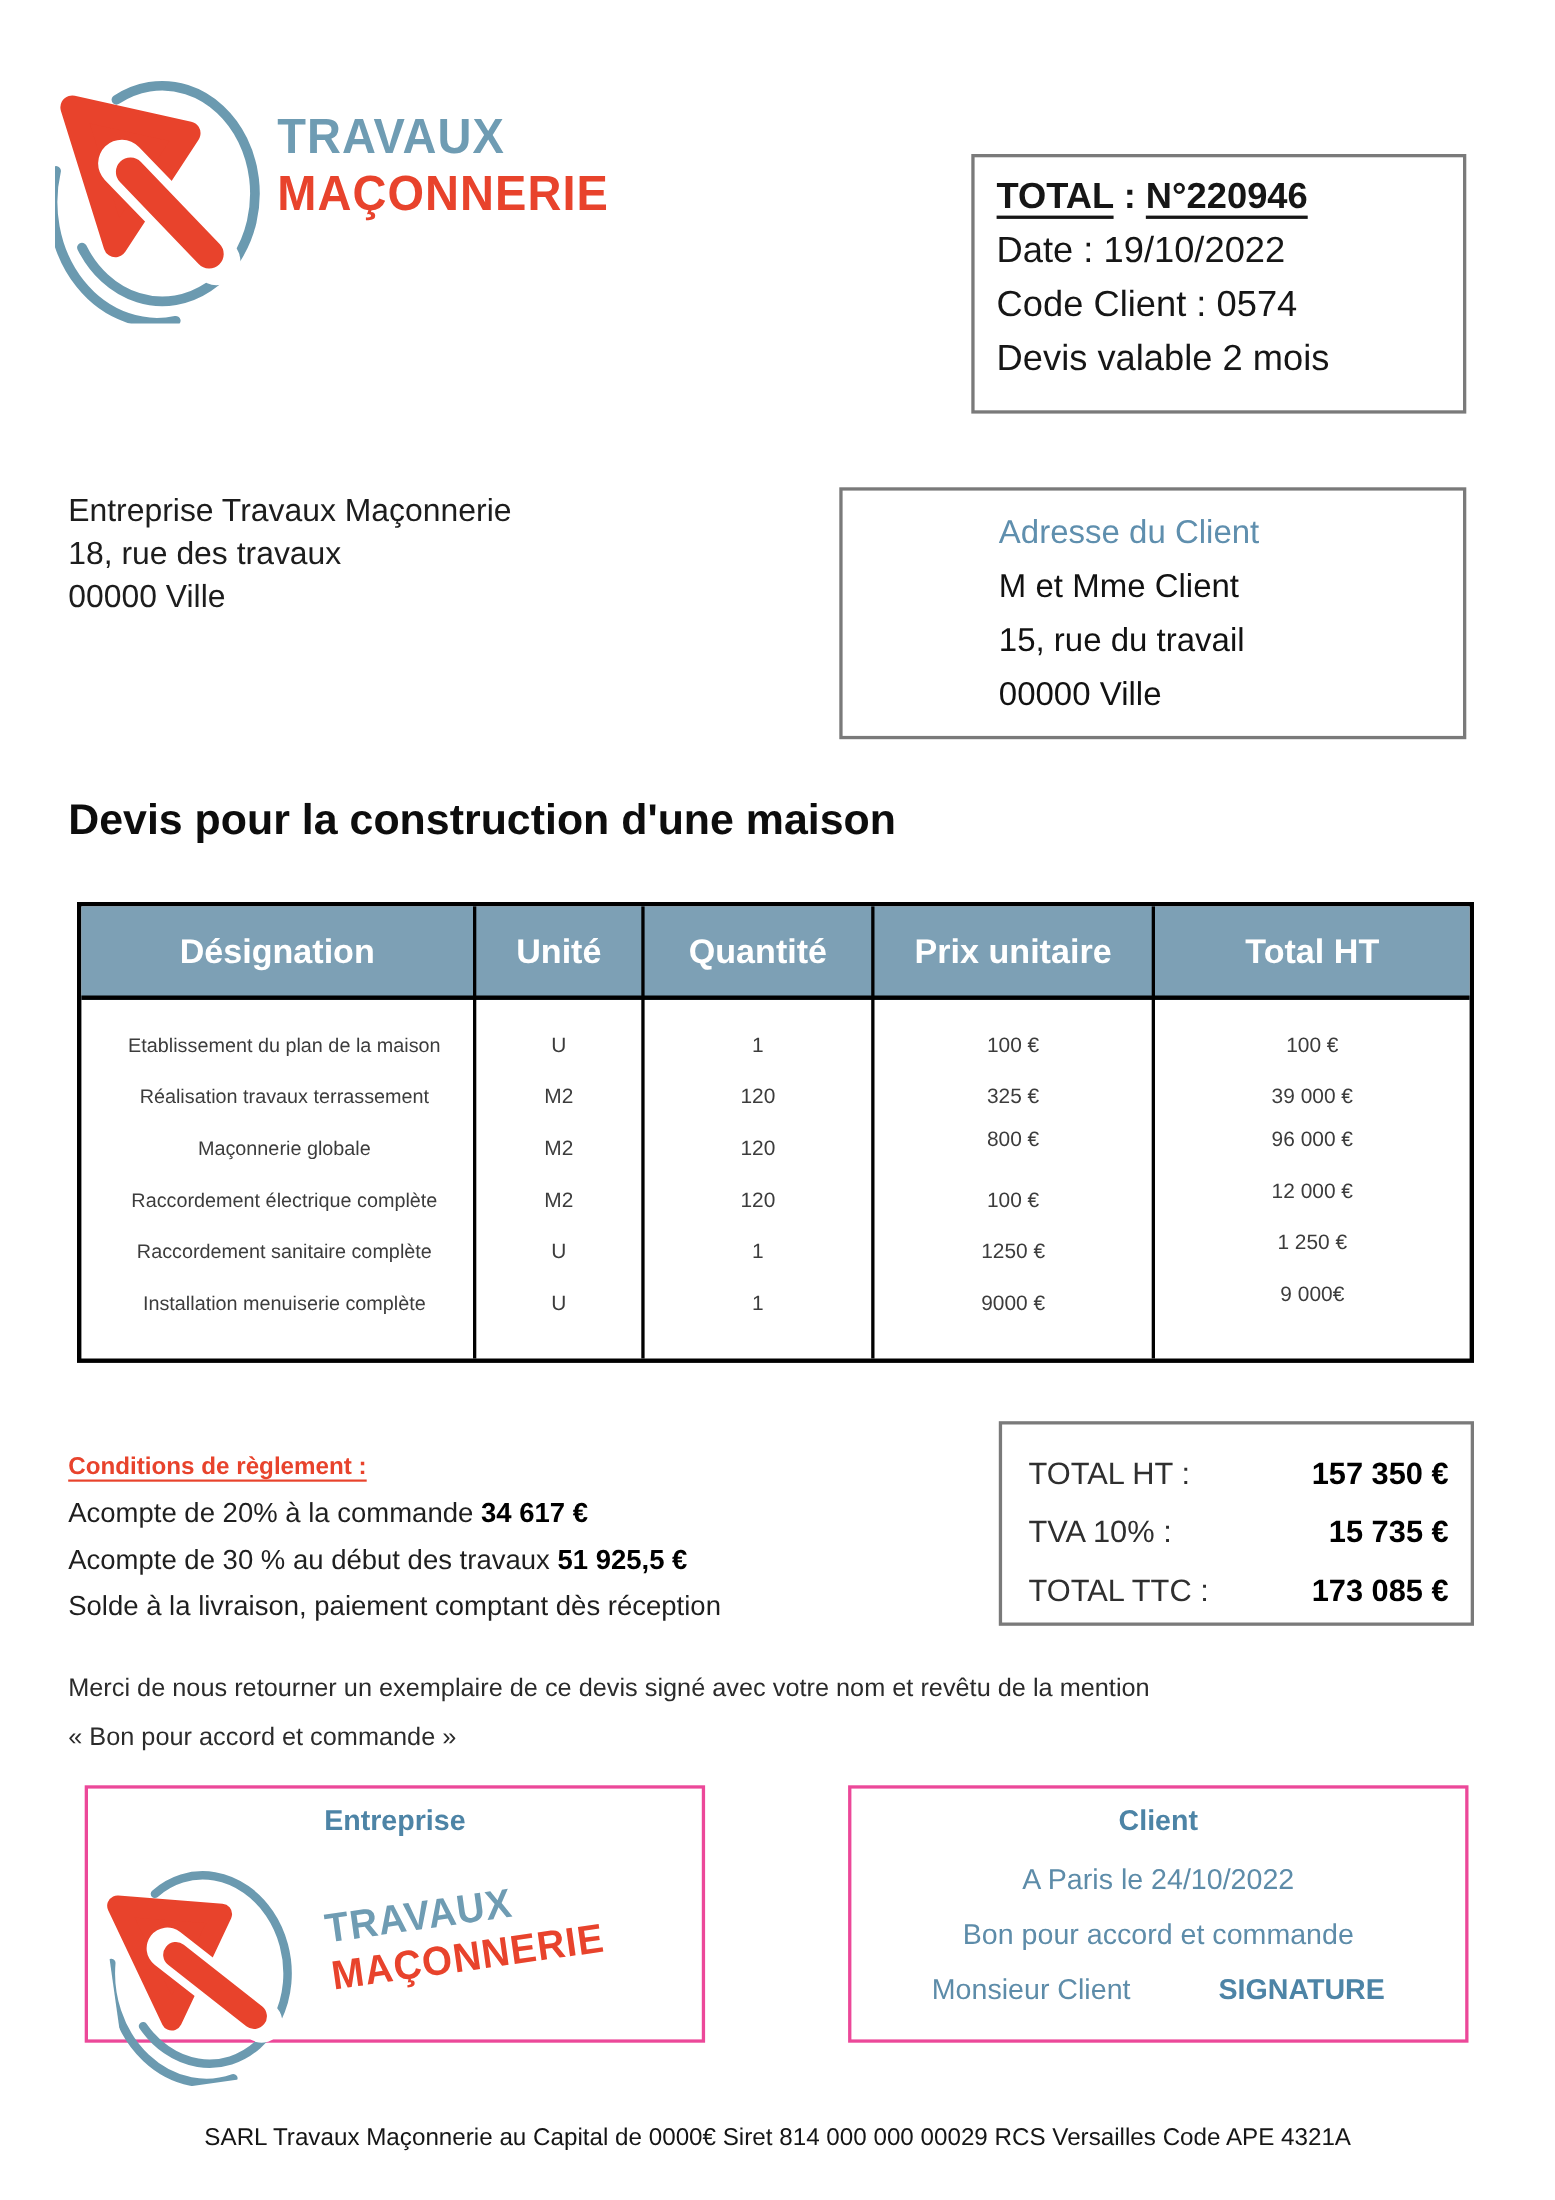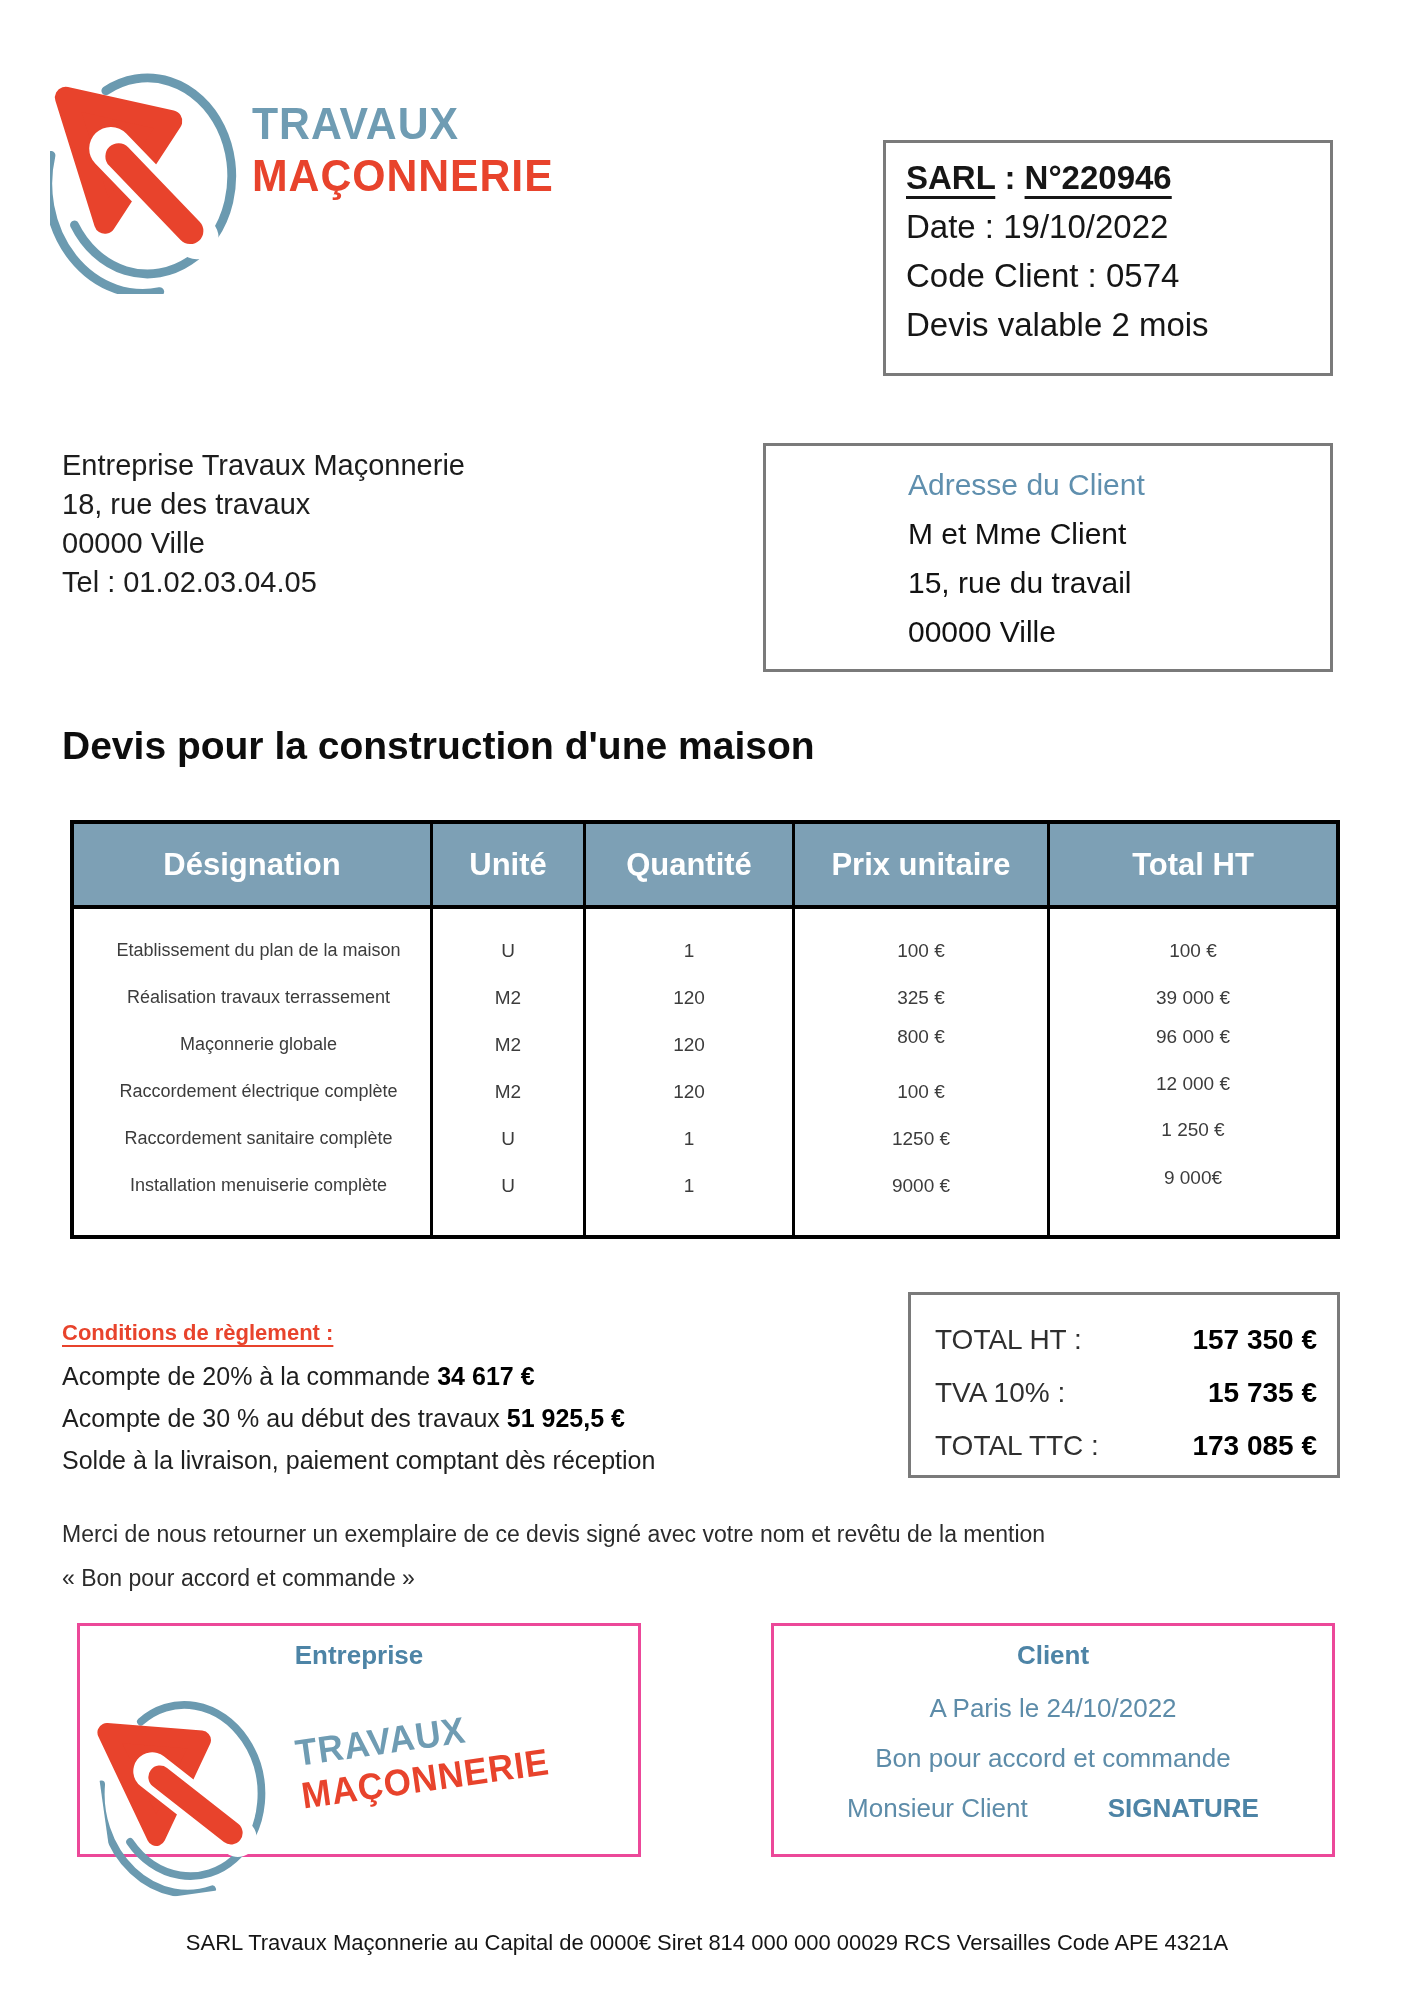--- a/index.html
+++ b/index.html
@@ -92,32 +92,31 @@
   <line x1="62" y1="92" x2="150" y2="183" stroke="#ffffff" stroke-width="44" stroke-linecap="round"></line>
   <line x1="70" y1="100" x2="143" y2="176" stroke="#e8432c" stroke-width="27" stroke-linecap="round"></line>
 </svg>
 <div class="abs logo-text">
   <div class="logo-line1">TRAVAUX</div>
   <div class="logo-line2">MAÇONNERIE</div>
 </div>
 
 <div class="abs devis-box">
   <div class="devis-title">
-    <span class="u">SARL</span><span> : </span><span class="u">N°220946</span>
+    <span class="u">TOTAL</span><span> : </span><span class="u">N°220946</span>
   </div>
   <div>Date : 19/10/2022</div>
   <div>Code Client : 0574</div>
   <div>Devis valable 2 mois</div>
 </div>
 
 <div class="abs company-block" id="company-lines">
     <div>Entreprise Travaux Maçonnerie</div>
     <div>18, rue des travaux</div>
     <div>00000 Ville</div>
-    <div>Tel : 01.02.03.04.05</div>
   </div>
 
 <div class="abs client-box">
   <div class="client-title">Adresse du Client</div>
   <div id="client-lines">
       <div class="client-line">M et Mme Client</div>
       <div class="client-line">15, rue du travail</div>
       <div class="client-line">00000 Ville</div>
     </div>
 </div>

